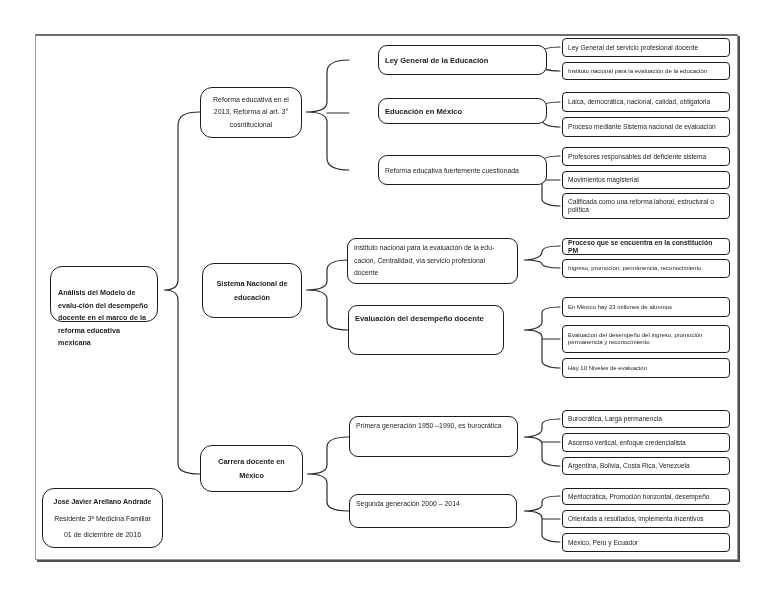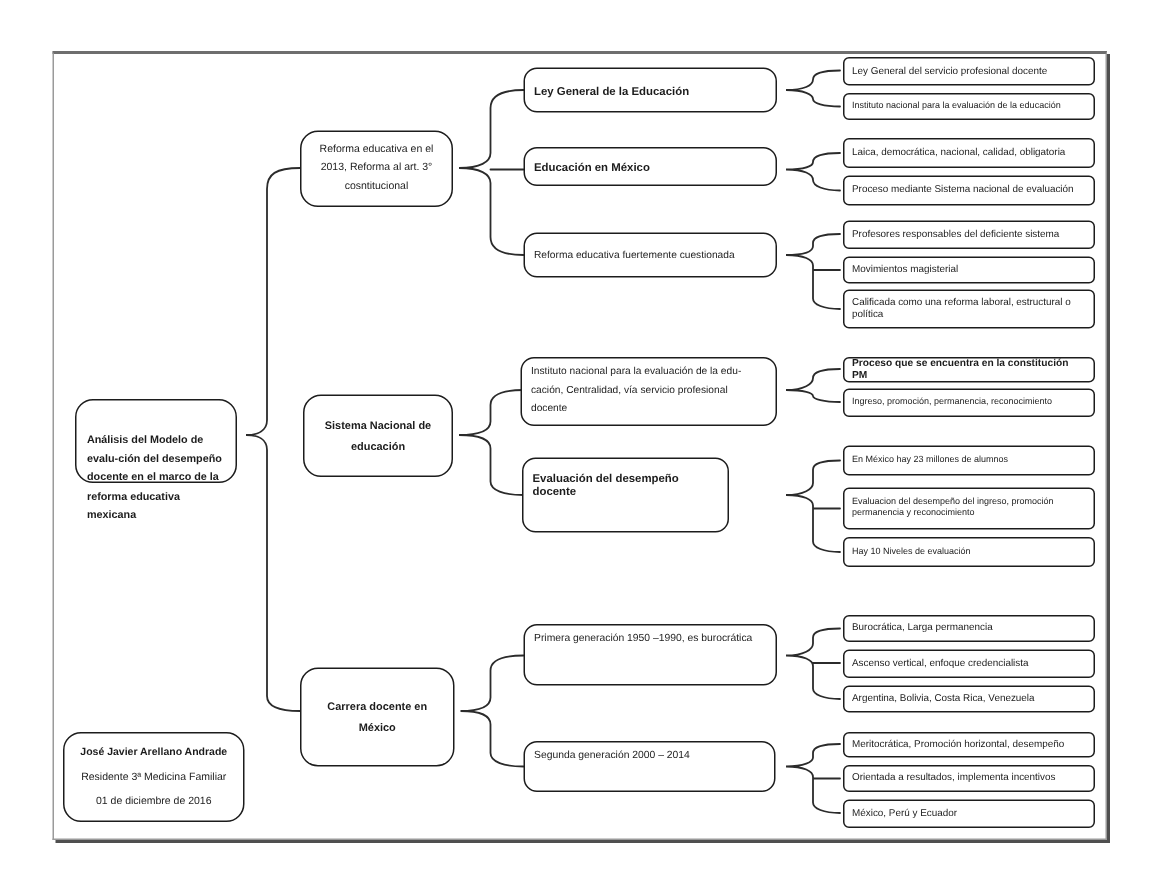--- a/index.html
+++ b/index.html
@@ -31,21 +31,21 @@
   .leaf{
     border-radius:4px;border-width:1.1px;
     display:flex;align-items:center;
     padding:0 5px;font-size:6.6px;line-height:1.15;
     text-align:left;
   }
   .leaf.small{font-size:6px;}
   .leaf.semibold{font-weight:600;font-size:6.8px;}
   .centered{display:flex;flex-direction:column;align-items:center;justify-content:center;text-align:center;}
   .bold{font-weight:bold;}
-  .mid-single{display:flex;align-items:center;padding:12px 6px;text-align:right;}
+  .mid-single{display:flex;align-items:center;padding:12px 6px;text-align:right;margin-left:29px;}
 </style>
 </head>
 <body>
 
 <div class="frame"></div>
 
 <svg class="connectors" width="768" height="594" viewBox="0 0 768 594" stroke="#2b2b2b" stroke-width="1.2" fill="none" stroke-linecap="round">
   <path d="M 200 112 C 184 112 178 116 178 126 L 178 280 C 178 287 172 290 164 290 C 172 290 178 293 178 300 L 178 464 C 178 470 184 474 200 474"></path>
   <path d="M 349 60 C 336 60 327 63 327 72 L 327 102 C 327 108 320 112 306 112 C 320 112 327 116 327 122 L 327 158 C 327 167 336 170 349 170 M 327 113 L 349 113"></path>
   <path d="M 349 260 C 336 260 327 263 327 270 L 327 281 C 327 287 320 290 306 290 C 320 290 327 293 327 299 L 327 321 C 327 327 336 330 349 330"></path>
@@ -62,27 +62,27 @@
 <div class="box round-lg bold" style="left:50px;top:266px;width:108px;height:56px;font-size:7.2px;line-height:1.75;padding:20px 7px;text-align:left;">Análisis del Modelo de evalu-ción del desempeño docente en el marco de la reforma educativa mexicana</div>
 
 <div class="box round-lg" style="left:42px;top:488px;width:121px;height:60px;display:flex;flex-direction:column;justify-content:space-evenly;align-items:center;text-align:center;font-size:7px;">
   <div class="bold">José Javier Arellano Andrade</div>
   <div>Residente 3ª Medicina Familiar</div>
   <div>01 de diciembre de 2016</div>
 </div>
 
 <div class="box round-lg centered" style="left:200px;top:87px;width:102px;height:51px;font-size:7px;line-height:1.8;padding:2px 6px;">Reforma educativa en el 2013, Reforma al art. 3° cosntitucional</div>
 <div class="box round-lg centered bold" style="left:202px;top:263px;width:100px;height:55px;font-size:7.3px;line-height:1.9;padding:2px 6px;">Sistema Nacional de educación</div>
-<div class="box round-lg centered bold" style="left:200px;top:445px;width:103px;height:66px;font-size:7.3px;line-height:1.9;padding:2px 6px;">Carrera docente en México</div>
+<div class="box round-lg centered bold" style="left:200px;top:445px;width:103px;height:47px;font-size:7.3px;line-height:1.9;padding:2px 6px;">Carrera docente en México</div>
 
 <div class="box round-md mid-single bold" style="left:349px;top:45px;width:169px;height:30px;font-size:7.6px;">Ley General de la Educación</div>
 <div class="box round-md mid-single bold" style="left:349px;top:98px;width:169px;height:14px;font-size:7.6px;">Educación en México</div>
 <div class="box round-md mid-single" style="left:349px;top:155px;width:169px;height:30px;font-size:6.8px;">Reforma educativa fuertemente cuestionada</div>
 <div class="box round-md" style="left:347px;top:238px;width:171px;height:46px;font-size:6.8px;line-height:1.85;padding:3px 6px;text-align:left;">Instituto nacional para la evaluación de la edu-cación, Centralidad, vía servicio profesional docente</div>
-<div class="box round-md bold" style="left:348px;top:305px;width:138px;height:50px;font-size:7.6px;padding:8px 6px;text-align:left;">Evaluación del desempeño docente</div>
+<div class="box round-md bold" style="left:348px;top:305px;width:156px;height:50px;font-size:7.6px;padding:8px 6px;text-align:left;">Evaluación del desempeño docente</div>
 <div class="box round-md" style="left:349px;top:416px;width:169px;height:41px;font-size:6.9px;padding:5px 6px;text-align:left;">Primera generación 1950 –1990, es burocrática</div>
 <div class="box round-md" style="left:349px;top:494px;width:168px;height:34px;font-size:6.9px;padding:5px 6px;text-align:left;">Segunda generación 2000 – 2014</div>
 
 <div class="box leaf" style="left:562px;top:38px;width:168px;height:19px;">Ley General del servicio profesional docente</div>
 <div class="box leaf small" style="left:562px;top:62px;width:168px;height:18px;">Instituto nacional para la evaluación de la educación</div>
 <div class="box leaf" style="left:562px;top:92px;width:168px;height:20px;">Laica, democrática, nacional, calidad, obligatoria</div>
 <div class="box leaf" style="left:562px;top:117px;width:168px;height:20px;">Proceso mediante Sistema nacional de evaluación</div>
 <div class="box leaf" style="left:562px;top:147px;width:168px;height:19px;">Profesores responsables del deficiente sistema</div>
 <div class="box leaf" style="left:562px;top:171px;width:168px;height:18px;">Movimientos magisterial</div>
 <div class="box leaf" style="left:562px;top:193px;width:168px;height:26px;">Calificada como una reforma laboral, estructural o política</div>

